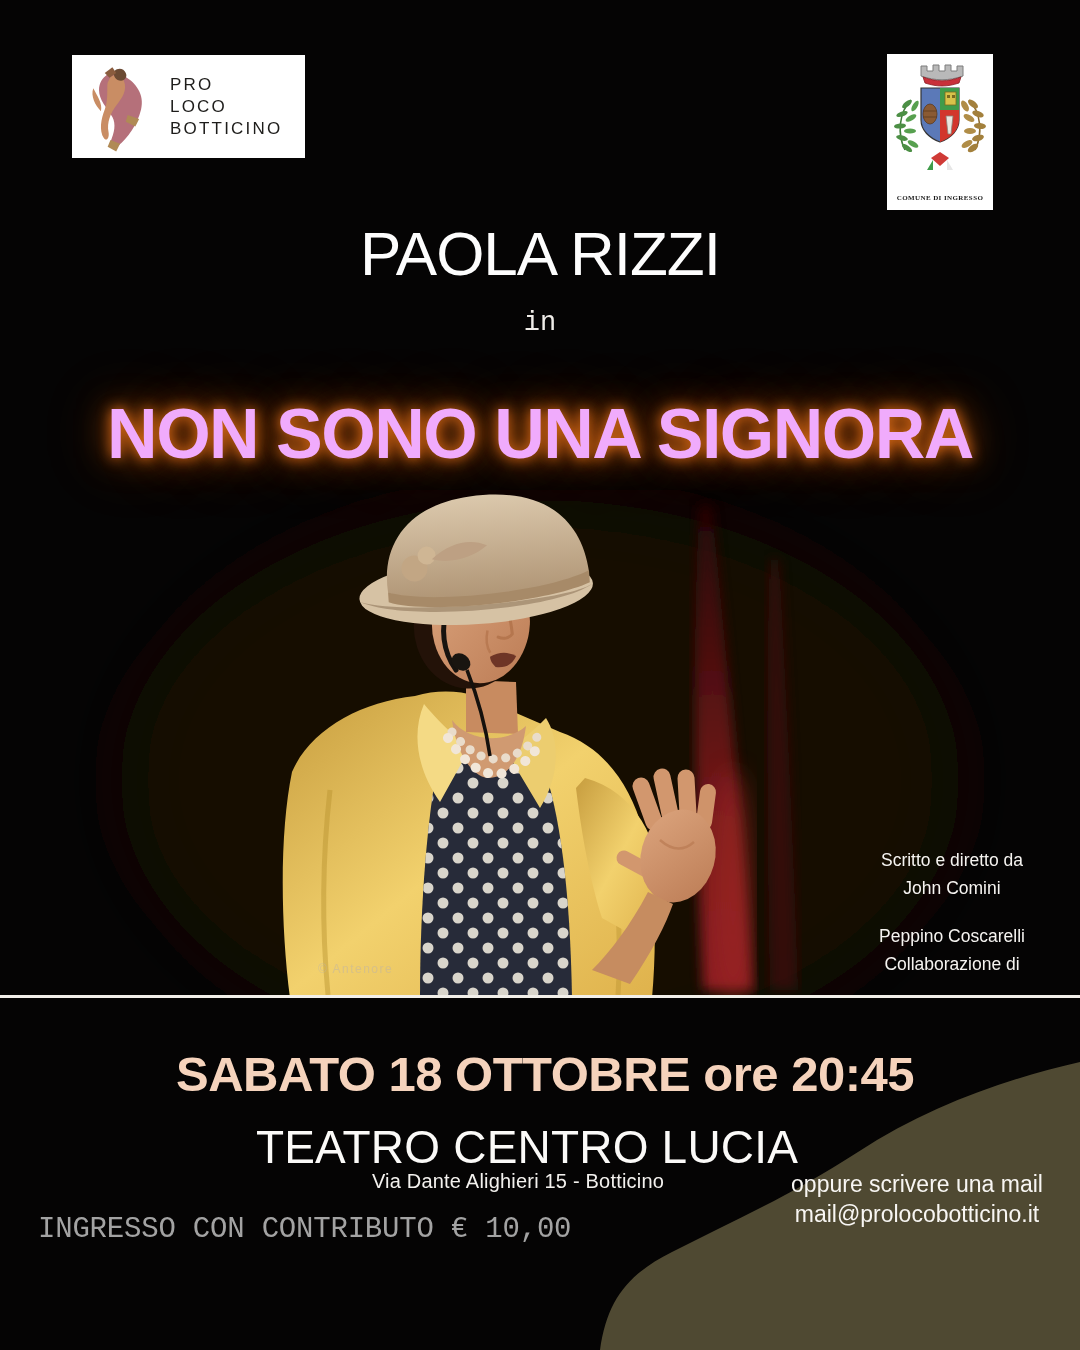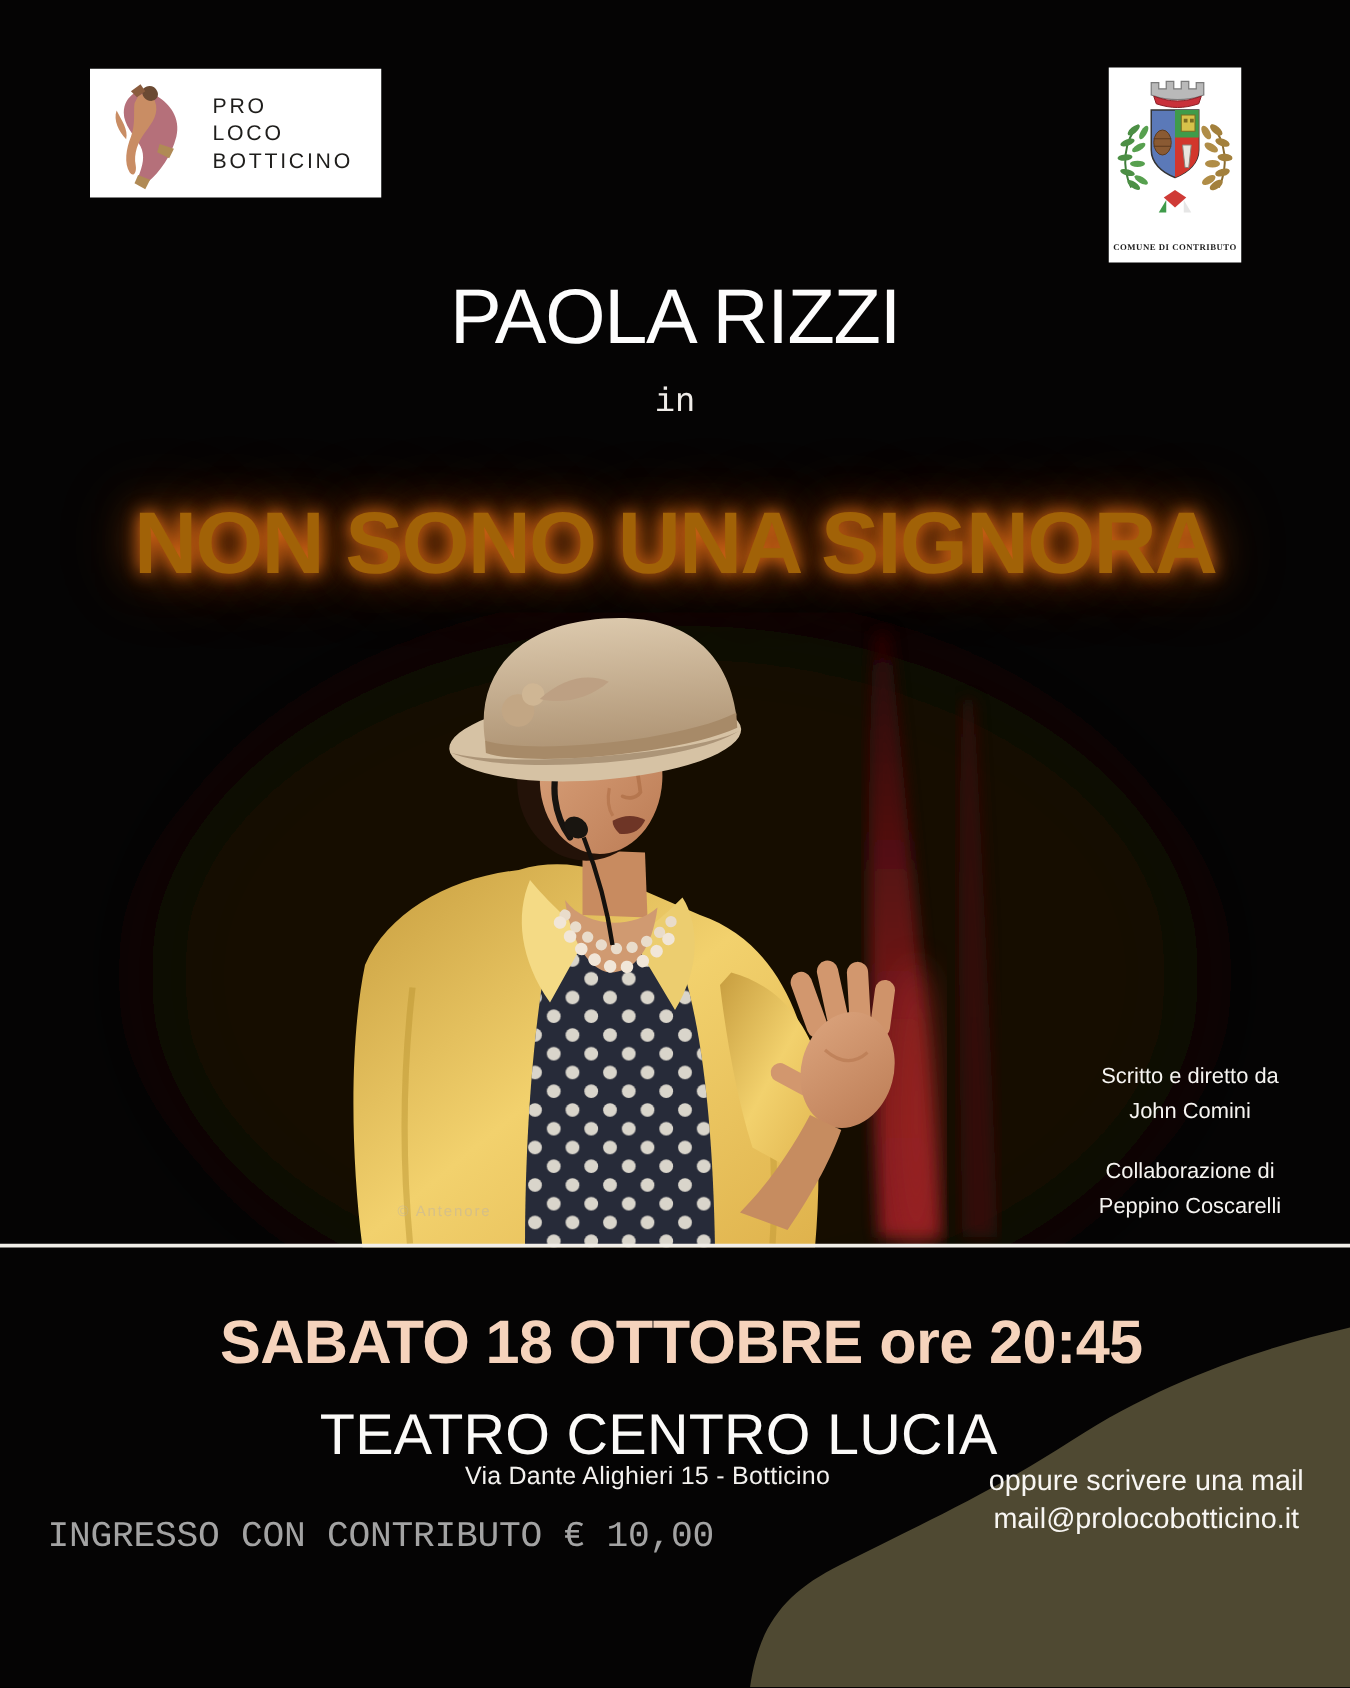--- a/index.html
+++ b/index.html
@@ -20,21 +20,21 @@
     background:#ffffff;display:flex;flex-direction:column;align-items:center;
   }
   .comune-caption{font-family:"Liberation Serif",serif;font-weight:700;
     font-size:7px;letter-spacing:.4px;color:#1c1c1c;margin-top:2px;white-space:nowrap;}
   
   .center-x{position:absolute;left:540px;transform:translateX(-50%);white-space:nowrap;}
   .performer{top:218px;font-size:62px;font-weight:400;letter-spacing:-1px;color:#fdfdfd;margin:0;}
   .in-label{top:308px;font-size:27px;font-weight:400;color:#efece8;font-family:Liberation Mono, monospace;}
   .show-title{
     top:394px;font-size:70px;font-weight:700;letter-spacing:-1.5px;margin:0;
-    color:#a16207;
+    color:#f0abfc;
     text-shadow:0 0 14px rgba(255,125,28,.9),0 0 32px rgba(255,118,20,.6),0 0 64px rgba(255,110,10,.4);
   }
   
   .photo{position:absolute;left:0;top:490px;width:1080px;height:508px;}
   .watermark{position:absolute;left:318px;top:962px;font-size:12px;letter-spacing:1.5px;
     color:rgba(190,180,168,.5);}
   .credits{position:absolute;left:836px;top:846px;width:232px;text-align:center;
     color:#f6f4f1;font-size:17.5px;line-height:28px;}
   .credits .gap{height:20px;}
   .separator{position:absolute;left:0;top:995px;width:1080px;height:3px;background:#f2efe9;}
@@ -106,21 +106,21 @@
       <ellipse cx="86" cy="94" rx="6" ry="3" fill="#a3803c" transform="rotate(-35 86 94)"></ellipse>
       <ellipse cx="78" cy="52" rx="6" ry="3" fill="#b08d47" transform="rotate(60 78 52)"></ellipse>
       <ellipse cx="82" cy="64" rx="6" ry="3" fill="#b08d47" transform="rotate(30 82 64)"></ellipse>
       <ellipse cx="83" cy="77" rx="6" ry="3" fill="#b08d47" transform="rotate(0 83 77)"></ellipse>
       <ellipse cx="80" cy="90" rx="6" ry="3" fill="#b08d47" transform="rotate(-30 80 90)"></ellipse>
 
       <path d="M44,104 L53,98 L62,104 L53,112 Z" fill="#cf3a36"></path>
       <path d="M46,106 L40,116 L46,116 Z" fill="#3f9b4a"></path>
       <path d="M60,106 L66,116 L60,116 Z" fill="#e6e6e6"></path>
     </svg>
-    <div class="comune-caption">COMUNE DI CONTRIBUTO</div>
+    <div class="comune-caption">COMUNE DI INGRESSO</div>
   </div>
 
   <h1 class="center-x performer">PAOLA RIZZI</h1>
   <div class="center-x in-label">in</div>
   <h2 class="center-x show-title">NON SONO UNA SIGNORA</h2>
 
   <div class="photo">
     <svg width="1080" height="508" viewBox="0 0 1080 508">
       <defs>
         <linearGradient id="gradYellow" x1="0" y1="0" x2="1" y2="1">
@@ -225,22 +225,22 @@
       </g>
     </svg>
   </div>
 
   <div class="watermark">© Antenore</div>
 
   <div class="credits">
     <div>Scritto e diretto da</div>
     <div>John Comini</div>
     <div class="gap"></div>
+    <div>Peppino Coscarelli</div>
     <div>Collaborazione di</div>
-    <div>Peppino Coscarelli</div>
   </div>
 
   <div class="separator"></div>
 
   <svg class="olive-blob" viewBox="0 0 1080 350">
     <path d="M1080,62 C1010,78 930,105 858,152 C790,196 735,220 672,252 C628,274 607,300 600,350 L1080,350 Z" fill="#4f4932"></path>
   </svg>
 
   <div class="center-x date-line">SABATO 18 OTTOBRE ore 20:45</div>
   <div class="center-x venue">TEATRO CENTRO LUCIA</div>

